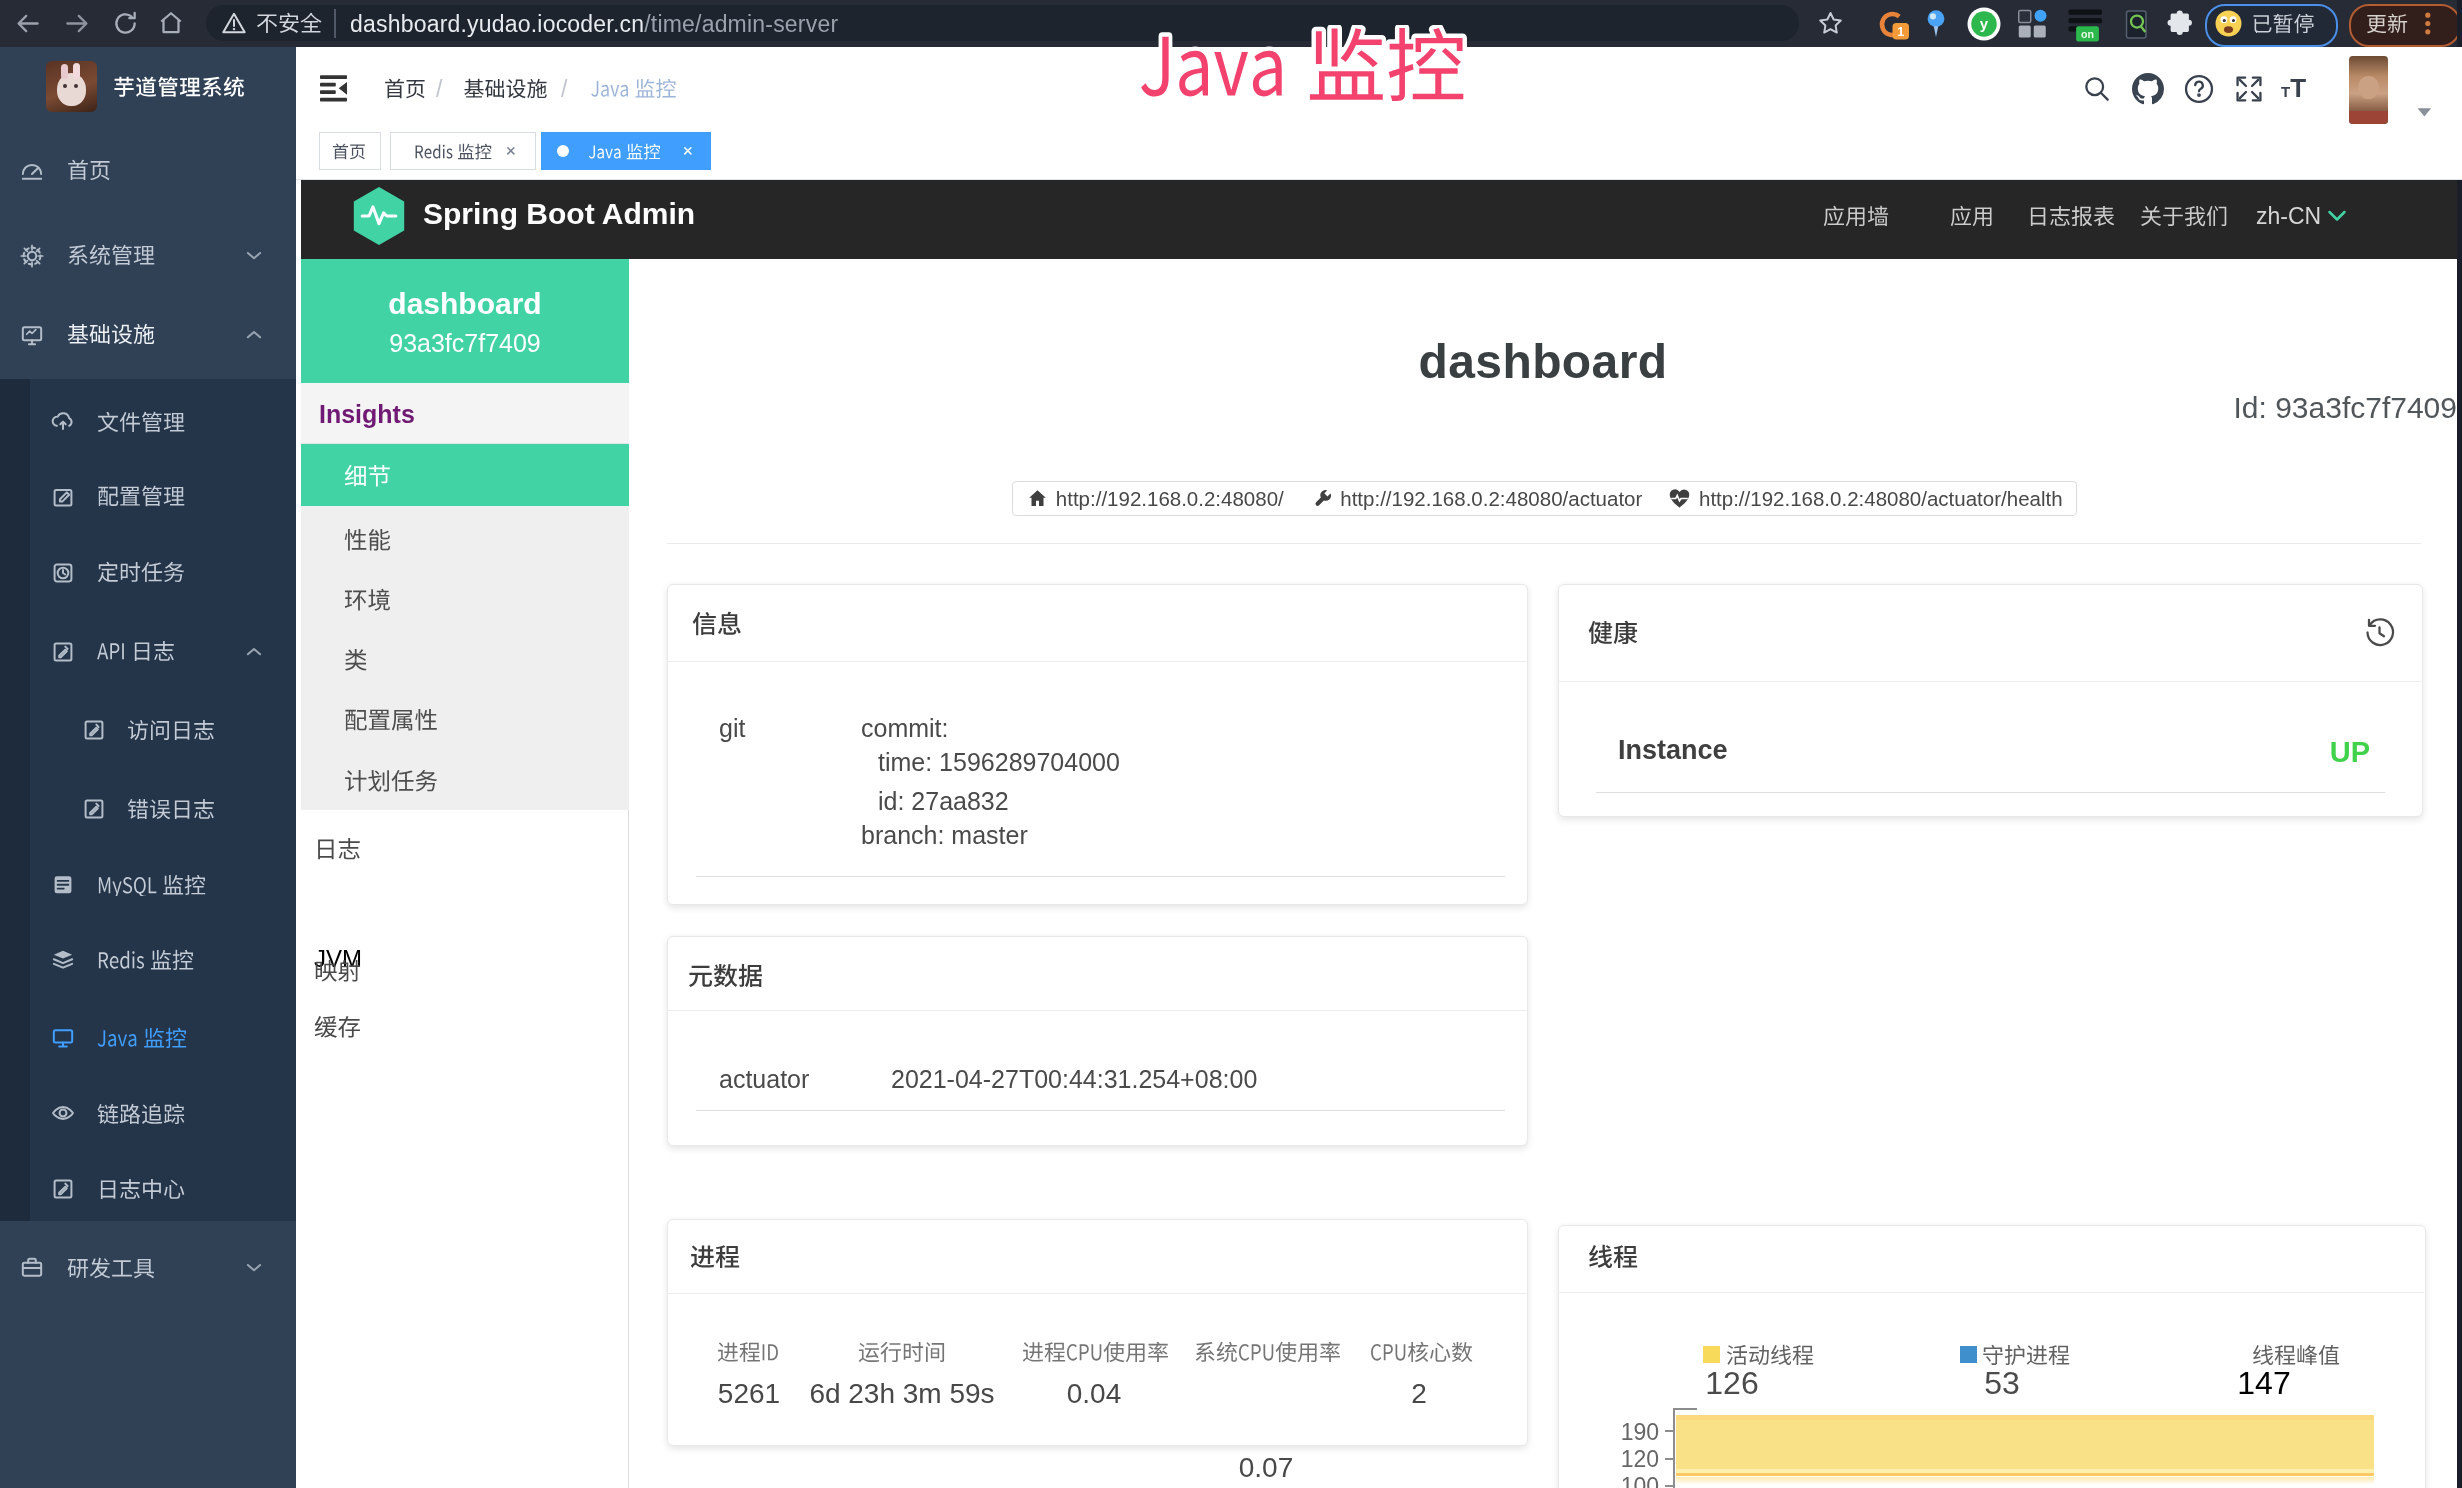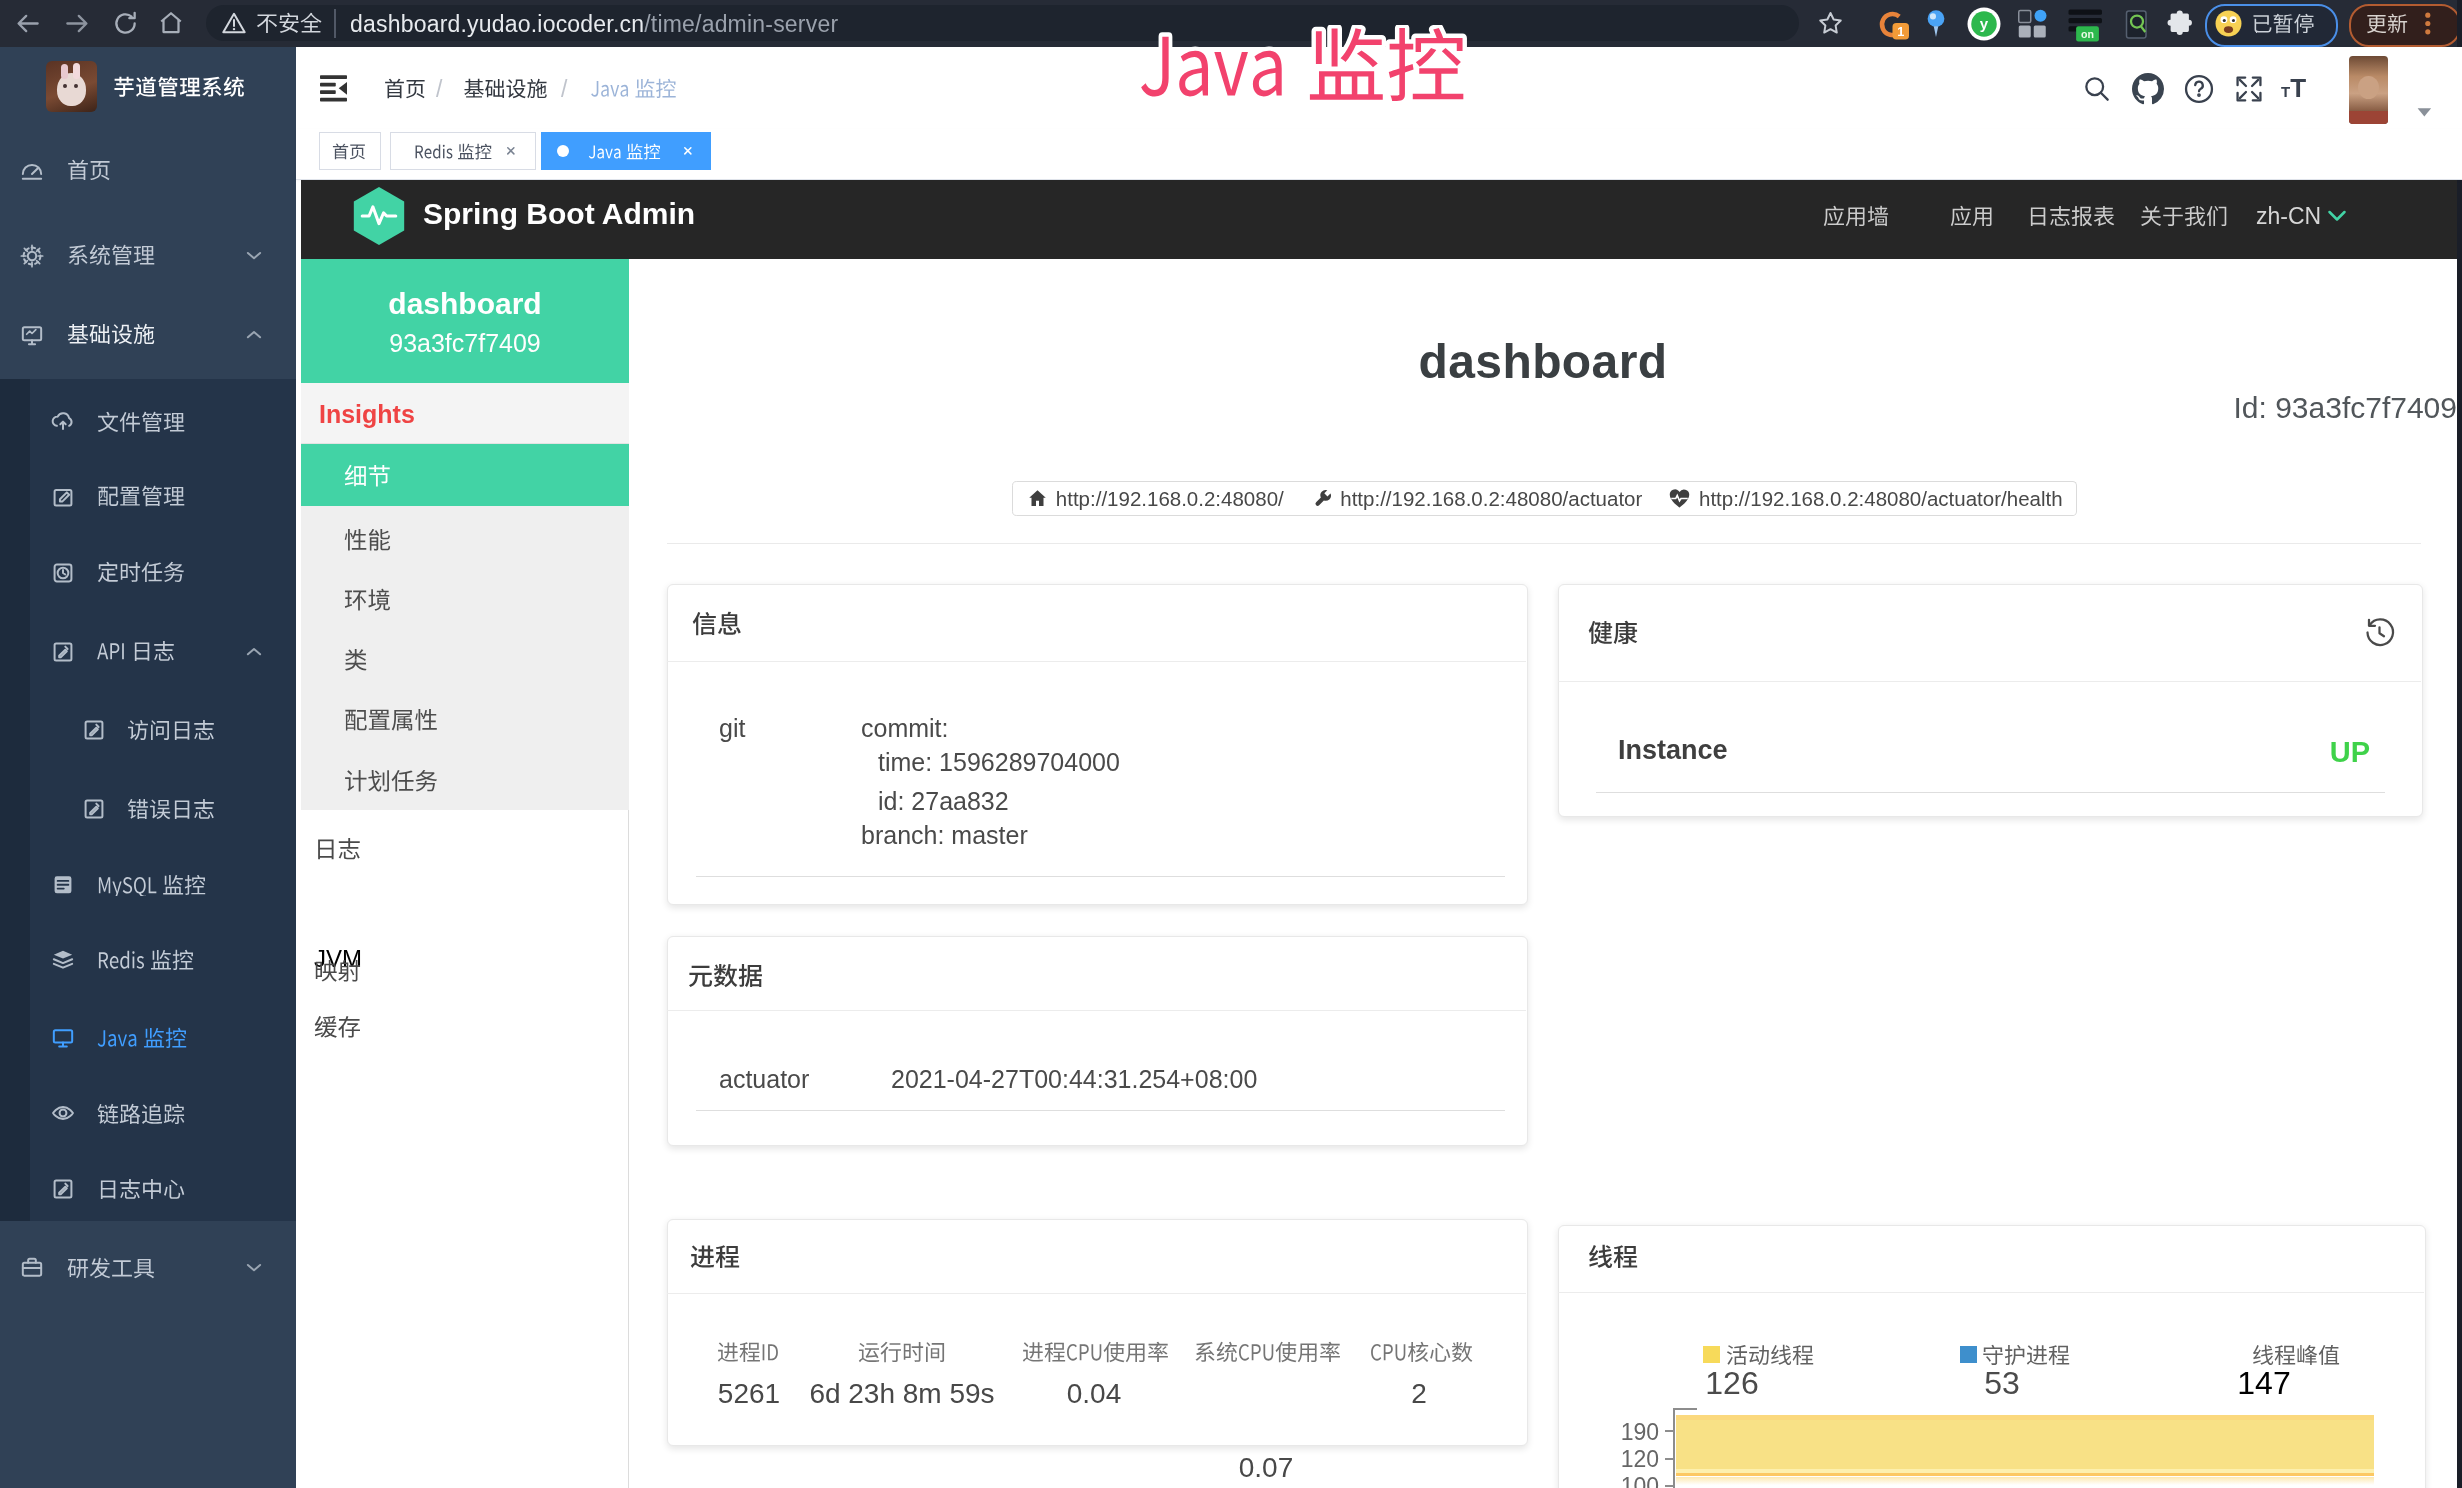--- a/index.html
+++ b/index.html
@@ -231,21 +231,21 @@
     <div style="left:2256px;top:203px;width:68px;height:27px;font:23px 'Liberation Sans';color:#d6d6d6">zh-CN</div>
     <svg class="ab" style="left:2327px;top:209px" width="20" height="15" viewBox="0 0 26 20" fill="none" stroke="#42d3a5" stroke-width="3.4" stroke-linecap="round" stroke-linejoin="round">
       <path d="M3 4l10 10L23 4"></path>
     </svg>
     <div style="left:301px;top:259px;width:328px;height:1229px;background:#fff;border-right:0.8px solid #dcdcdc;box-sizing:border-box"></div>
     <div style="left:301px;top:259px;width:328px;height:124px;background:#42d3a5"></div>
     <div style="left:301px;top:287px;width:328px;height:35px;font:bold 30px 'Liberation Sans';color:#fff;text-align:center">dashboard</div>
     <div style="left:301px;top:329px;width:328px;height:30px;font:25px 'Liberation Sans';color:#fefefe;text-align:center">93a3fc7f7409</div>
     <div style="left:301px;top:383px;width:328px;height:427px;background:#efefef"></div>
     <div style="left:301px;top:383px;width:328px;height:61px;background:#f4f4f4;border-bottom:0.8px solid #e3e3e3;box-sizing:border-box"></div>
-    <div style="left:319px;top:400px;width:152px;height:29px;font:bold 25px 'Liberation Sans';color:#ef4444">Insights</div>
+    <div style="left:319px;top:400px;width:152px;height:29px;font:bold 25px 'Liberation Sans';color:#701a75">Insights</div>
     <div style="left:301px;top:444px;width:328px;height:62px;background:#42d3a5"></div>
     <div style="left:314px;top:945px;width:91px;height:29px;font:24px 'Liberation Sans';color:#000000">JVM</div>
     <div style="left:629px;top:334px;width:1828px;height:55px;font:600 48px 'Liberation Sans';color:#3a3f42;text-align:center;letter-spacing:0.4px"><b>dashboard</b></div>
     <div style="left:629px;top:391px;width:1828px;height:35px;font:30px 'Liberation Sans';color:#51565a;text-align:right">Id: 93a3fc7f7409</div>
     <div style="position:absolute;top:481px;height:35px;box-sizing:border-box;border:1.5px solid #dbdbdb;background:#fff;font:20.5px 'Liberation Sans';color:#484848;display:flex;align-items:center;justify-content:center;left:1012px;width:287px;border-radius:4.6px 0 0 4.6px"><svg width="21" height="21" viewBox="0 0 28 28" fill="#3f3f3f" style="margin-right:7.6px">
         <path d="M3 13L14 3l11 10h-3v11h-6v-7h-4v7H6V13Z"></path>
       </svg>http://192.168.0.2:48080/</div>
     <div style="position:absolute;top:481px;height:35px;box-sizing:border-box;border:1.5px solid #dbdbdb;background:#fff;font:20.5px 'Liberation Sans';color:#484848;display:flex;align-items:center;justify-content:center;left:1298px;width:359px;border-left:none"><svg width="21" height="21" viewBox="0 0 28 28" fill="#3f3f3f" style="margin-right:7.6px">
         <path d="M25 8a7 7 0 0 1-9.2 8.6l-6.3 6.3a2.8 2.8 0 0 1-4-4l6.3-6.3A7 7 0 0 1 20.4 3l-4 4 4.2 4.2 4-4Z"></path>
       </svg>http://192.168.0.2:48080/actuator</div>
@@ -273,21 +273,21 @@
     <div style="left:2218px;top:736px;width:152px;height:33px;font:bold 29px 'Liberation Sans';color:#3fd24a;text-align:right">UP</div>
     <div style="left:1596px;top:792px;width:789px;height:0;border-top:1.5px solid #dedede"></div>
     <div style="position:absolute;background:#fff;border:0.8px solid #e8e8e8;border-radius:6px;box-shadow:0 2.3px 7.6px rgba(0,0,0,.10);left:667px;top:936px;width:859px;height:208px"></div>
     <div style="position:absolute;left:667px;top:1010px;width:859px;height:0;border-top:1.5px solid #ececec"></div>
     <div style="position:absolute;font:25px 'Liberation Sans';color:#4a4a4a;left:719px;top:1065px">actuator</div>
     <div style="position:absolute;font:25px 'Liberation Sans';color:#4a4a4a;left:891px;top:1065px">2021-04-27T00:44:31.254+08:00</div>
     <div style="left:696px;top:1110px;width:809px;height:0;border-top:1.5px solid #dedede"></div>
     <div style="position:absolute;background:#fff;border:0.8px solid #e8e8e8;border-radius:6px;box-shadow:0 2.3px 7.6px rgba(0,0,0,.10);left:667px;top:1219px;width:859px;height:225px"></div>
     <div style="position:absolute;left:667px;top:1293px;width:859px;height:0;border-top:1.5px solid #ececec"></div>
     <div style="position:absolute;font:28px 'Liberation Sans';color:#484848;left:749px;top:1378px;transform:translateX(-50%)">5261</div>
-    <div style="position:absolute;font:28px 'Liberation Sans';color:#484848;left:902px;top:1378px;transform:translateX(-50%)">6d 23h 8m 59s</div>
+    <div style="position:absolute;font:28px 'Liberation Sans';color:#484848;left:902px;top:1378px;transform:translateX(-50%)">6d 23h 3m 59s</div>
     <div style="position:absolute;font:28px 'Liberation Sans';color:#484848;left:1094px;top:1378px;transform:translateX(-50%)">0.04</div>
     <div style="position:absolute;font:28px 'Liberation Sans';color:#484848;left:1266px;top:1452px;transform:translateX(-50%)">0.07</div>
     <div style="position:absolute;font:28px 'Liberation Sans';color:#484848;left:1419px;top:1378px;transform:translateX(-50%)">2</div>
     <div style="position:absolute;background:#fff;border:0.8px solid #e8e8e8;border-radius:6px;box-shadow:0 2.3px 7.6px rgba(0,0,0,.10);left:1558px;top:1225px;width:866px;height:303px"></div>
     <div style="position:absolute;left:1558px;top:1292px;width:866px;height:0;border-top:1.5px solid #ececec"></div>
     <div style="left:1703px;top:1346px;width:16.7px;height:16.7px;background:#f7da5a"></div>
     <div style="left:1960px;top:1346px;width:16.7px;height:16.7px;background:#3e8fcc"></div>
     <div style="position:absolute;font:32px 'Liberation Sans';color:#4b4b4b;left:1732px;top:1365px;transform:translateX(-50%)">126</div>
     <div style="position:absolute;font:32px 'Liberation Sans';color:#4b4b4b;left:2002px;top:1365px;transform:translateX(-50%)">53</div>
     <div style="position:absolute;font:32px 'Liberation Sans';color:#000000;left:2264px;top:1365px;transform:translateX(-50%)">147</div>

